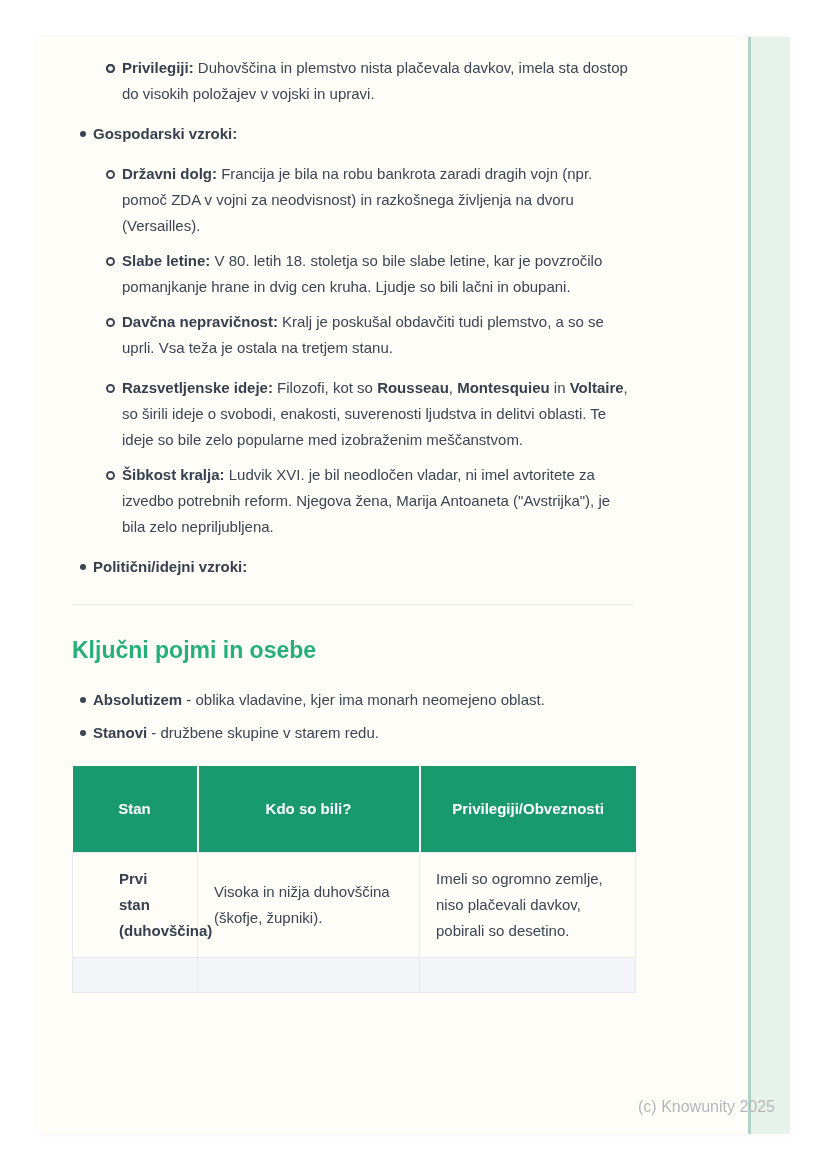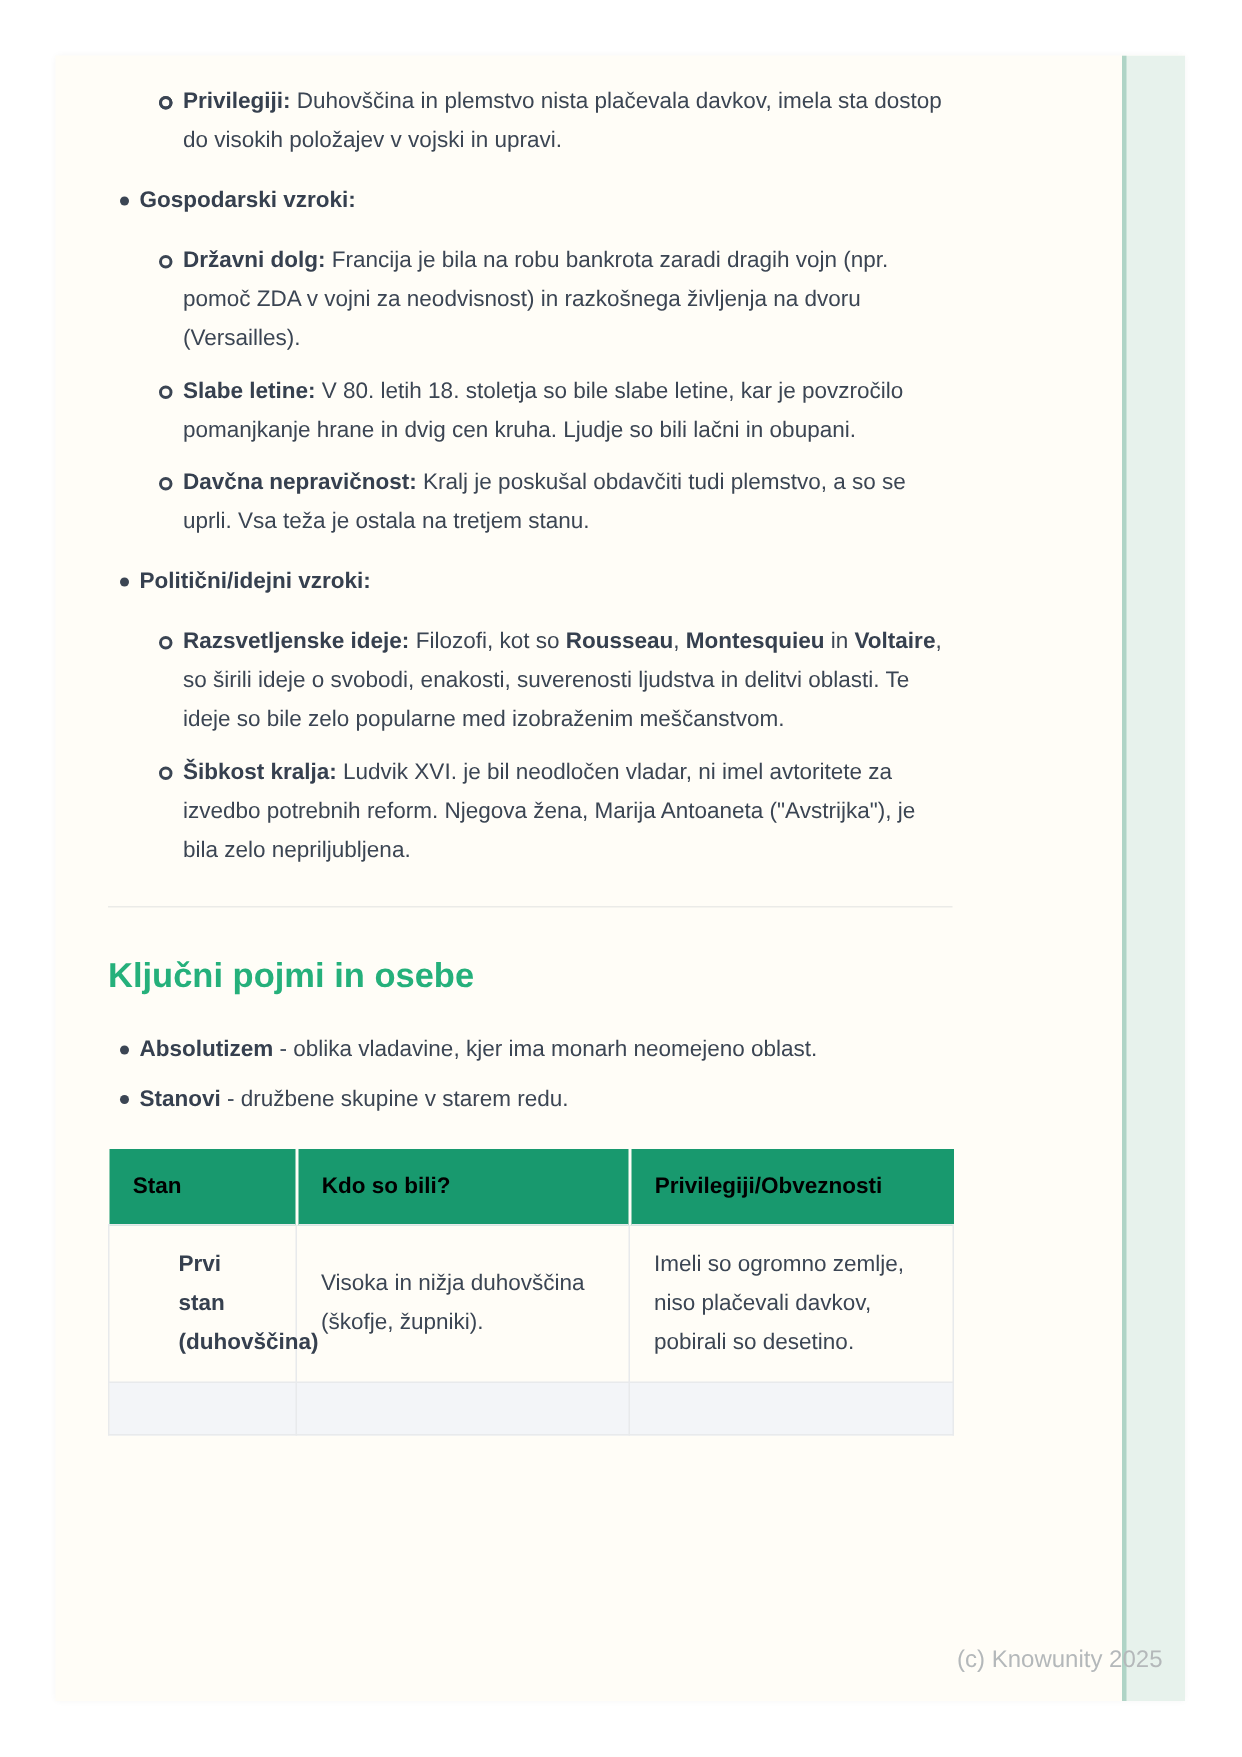--- a/index.html
+++ b/index.html
@@ -25,22 +25,22 @@
   .ul-sub  > .li{padding-left:50px;}
   .key-list > .li{margin-bottom:7px;}
   .marker{position:absolute;display:block;}
   .m-disc{left:8px;top:10px;width:6px;height:6px;border-radius:50%;background:#3b4553;}
   .m-circle{left:34px;top:9px;width:5px;height:5px;border-radius:50%;border:2px solid #3b4553;background:transparent;}
   .li-text b{font-weight:700;color:#36404f;}
   .divider{border:none;border-top:1px solid #ebebe8;margin:24px 0 0 0;}
   .h2{font-size:23px;line-height:30px;font-weight:700;margin:30px 0 22px 0;}
   .tbl{border-collapse:collapse;table-layout:fixed;width:563px;margin-top:20px;}
   .tbl th{
-    color:#000000;font-weight:700;text-align:left;
-    padding:12px 16px;font-size:15px;line-height:26px;
+    color:#ffffff;font-weight:700;text-align:center;
+    padding:30px 16px;font-size:15px;line-height:26px;
   }
   .tbl th + th{border-left:2px solid #fffdf7;}
   .tbl td{
     border:1px solid #e8eaec;padding:13px 16px;vertical-align:middle;
     font-size:15px;line-height:26px;background:#fffdf7;
   }
   .tbl td.bold{font-weight:700;color:#36404f;padding-left:46px;}
   .tbl tr.partial td{background:#f3f5f8;height:34px;padding:0 16px;}
   .watermark{
     position:absolute;top:1100px;right:53px;font-size:16px;line-height:13px;
@@ -59,26 +59,26 @@
           <div class="li"><span class="marker m-circle"></span><span class="li-text"><b>Privilegiji:</b><span> Duhovščina in plemstvo nista plačevala davkov, imela sta dostop do visokih položajev v vojski in upravi.</span></span></div>
         </div>
         <div class="ul ul-main">
           <div class="li"><span class="marker m-disc"></span><span class="li-text"><b>Gospodarski vzroki:</b></span></div>
         </div>
         <div class="ul ul-sub">
           <div class="li"><span class="marker m-circle"></span><span class="li-text"><b>Državni dolg:</b><span> Francija je bila na robu bankrota zaradi dragih vojn (npr. pomoč ZDA v vojni za neodvisnost) in razkošnega življenja na dvoru (Versailles).</span></span></div>
           <div class="li"><span class="marker m-circle"></span><span class="li-text"><b>Slabe letine:</b><span> V 80. letih 18. stoletja so bile slabe letine, kar je povzročilo pomanjkanje hrane in dvig cen kruha. Ljudje so bili lačni in obupani.</span></span></div>
           <div class="li"><span class="marker m-circle"></span><span class="li-text"><b>Davčna nepravičnost:</b><span> Kralj je poskušal obdavčiti tudi plemstvo, a so se uprli. Vsa teža je ostala na tretjem stanu.</span></span></div>
         </div>
-        <div class="ul ul-main">
-          <div class="li"><span class="marker m-disc"></span><span class="li-text"><b>Politični/idejni vzroki:</b></span></div>
-        </div>
         <div class="ul ul-sub">
           <div class="li"><span class="marker m-circle"></span><span class="li-text"><b>Razsvetljenske ideje:</b><span> Filozofi, kot so </span><b>Rousseau</b><span>, </span><b>Montesquieu</b><span> in </span><b>Voltaire</b><span>, so širili ideje o svobodi, enakosti, suverenosti ljudstva in delitvi oblasti. Te ideje so bile zelo popularne med izobraženim meščanstvom.</span></span></div>
           <div class="li"><span class="marker m-circle"></span><span class="li-text"><b>Šibkost kralja:</b><span> Ludvik XVI. je bil neodločen vladar, ni imel avtoritete za izvedbo potrebnih reform. Njegova žena, Marija Antoaneta ("Avstrijka"), je bila zelo nepriljubljena.</span></span></div>
+        </div>
+        <div class="ul ul-main">
+          <div class="li"><span class="marker m-disc"></span><span class="li-text"><b>Politični/idejni vzroki:</b></span></div>
         </div>
         <hr class="divider">
         <h2 class="h2" style="color: rgb(37, 176, 123);">Ključni pojmi in osebe</h2>
         <div class="ul ul-main key-list">
           <div class="li"><span class="marker m-disc"></span><span class="li-text"><b>Absolutizem</b><span> - oblika vladavine, kjer ima monarh neomejeno oblast.</span></span></div>
           <div class="li"><span class="marker m-disc"></span><span class="li-text"><b>Stanovi</b><span> - družbene skupine v starem redu.</span></span></div>
         </div>
         <table class="tbl">
           <colgroup>
             <col style="width: 125px;">

